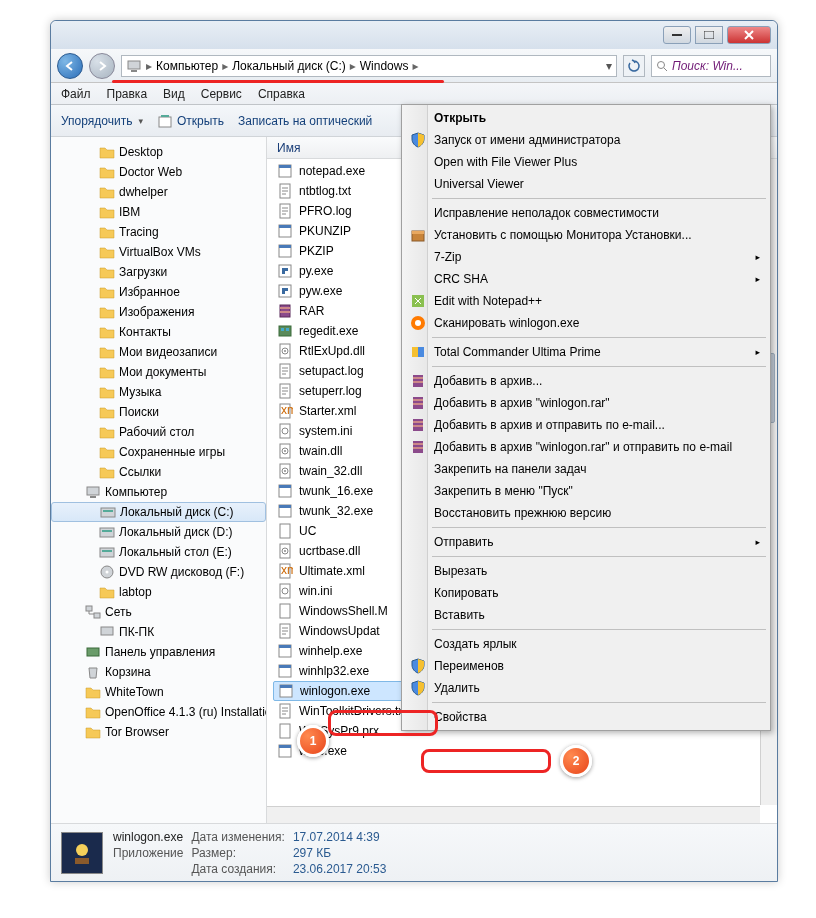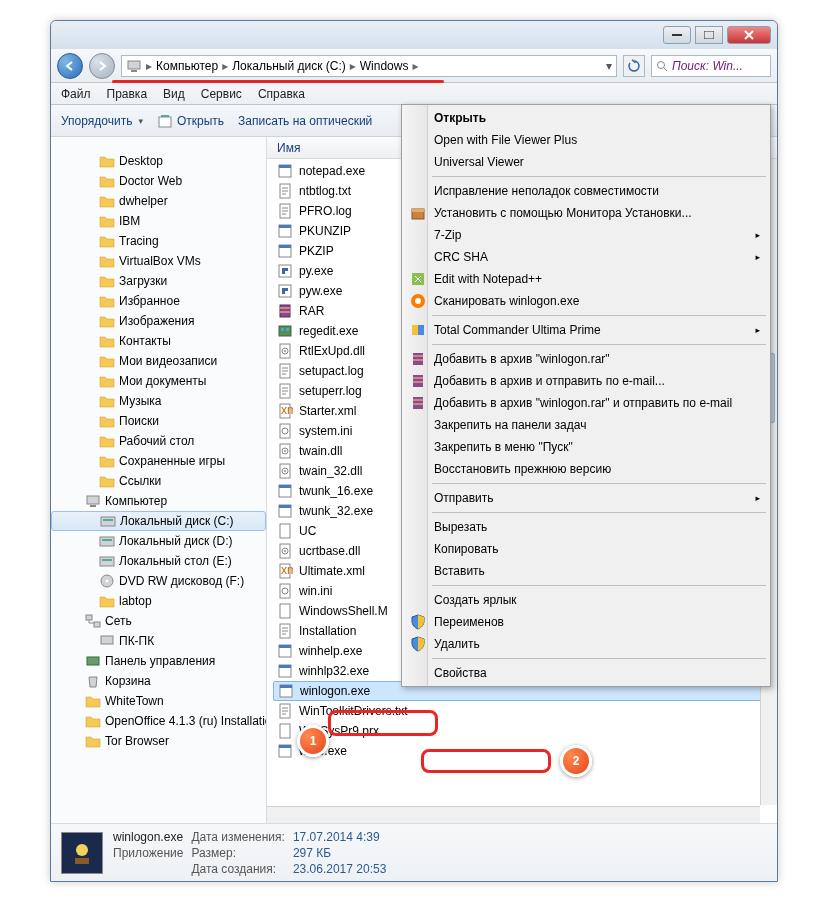--- a/index.html
+++ b/index.html
@@ -17,21 +17,21 @@
 .bcicon { width:16px; height:16px; display:inline-flex; align-items:center; justify-content:center; }
 .bcsep { color:#666; }
 .refresh { width:22px; height:22px; border:1px solid #b0b8c0; background:#eef2f6; display:flex; align-items:center; justify-content:center; }
 .search { width:120px; height:22px; border:1px solid #b0b8c0; background:#fff; display:flex; align-items:center; padding:0 4px; gap:4px; color:#701a75; font-style:italic; }
 .menubar { height:22px; background:linear-gradient(#f4f6f9,#eceff3); border-bottom:1px solid #c0c4c8; display:flex; align-items:center; gap:16px; padding:0 10px; }
 .menubar span { color:#222;text-align:right; }
 .toolbar { height:32px; background:linear-gradient(#f4f7fa,#e8ecf1); border-bottom:1px solid #d0d4d8; display:flex; align-items:center; gap:14px; padding:0 10px; }
 .toolbar .tbtn { display:flex; align-items:center; gap:4px; color:#14407a; }
 .drop::after { content:"▾"; font-size:9px; margin-left:2px; color:#555; }
 .body { display:flex; height:calc(100% - 28px - 34px - 22px - 32px - 58px); }
-.tree { width:216px; border-right:1px solid #d8dadc; overflow-y:auto; padding:14px 0; background:#fafbfc; }
+.tree { width:216px; border-right:1px solid #d8dadc; overflow-y:auto; padding:5px 0; background:#fafbfc; }
 .tree-item { display:flex; align-items:center; gap:4px; padding:2px 0 2px 34px; height:20px; white-space:nowrap; }
 .tree-item.l2 { padding-left:48px; }
 .tree-item.sel { background:linear-gradient(#e8f1fb,#d8e8f8); border:1px solid #a0c0e0; border-radius:3px; }
 .ficon { width:16px; height:16px; flex-shrink:0; }
 .folder-svg { fill:#f6c957; stroke:#c89a2a; stroke-width:.5; }
 .disk-svg { fill:#d0d4d8; stroke:#888; }
 .filelist { flex:1; display:flex; flex-direction:column; position:relative; }
 .colhead { height:22px; background:linear-gradient(#fafbfc,#eef0f2); border-bottom:1px solid #d8dadc; display:flex; align-items:center; padding-left:10px; color:#1a3e78; }
 .files { flex:1; overflow-y:auto; padding:2px 6px; }
 .file-item { display:flex; align-items:center; gap:6px; height:20px; padding:0 4px; }
@@ -494,21 +494,21 @@
             <svg class="ficon">
               <rect x="3" y="1" width="10" height="14" fill="#fff" stroke="#888"></rect>
             </svg>
             <span>WindowsShell.M</span>
           </div>
           <div class="file-item">
             <svg class="ficon">
               <rect x="3" y="1" width="10" height="14" fill="#fff" stroke="#888"></rect>
               <path d="M5 5h6M5 8h6M5 11h4" stroke="#888"></path>
             </svg>
-            <span>Installation</span>
+            <span>WindowsUpdat</span>
           </div>
           <div class="file-item">
             <svg class="ficon">
               <rect x="2" y="2" width="12" height="12" fill="#fff" stroke="#888"></rect>
               <rect x="2" y="2" width="12" height="3" fill="#4a7ab8"></rect>
             </svg>
             <span>winhelp.exe</span>
           </div>
           <div class="file-item">
             <svg class="ficon">
@@ -575,20 +575,29 @@
     </div>
   </div>
 </div>
 
 <div class="ctxmenu" id="ctx">
   <div class="ctx-left"></div>
 <div class="ctx-item bold">
       <span>Открыть</span>
     </div>
     <div class="ctx-item">
+      <span class="cicon">
+        <svg width="16" height="16">
+          <path d="M8 1l6 2v4c0 4-3 7-6 8-3-1-6-4-6-8V3z" fill="#4a8ae0" stroke="#2a5a90"></path>
+          <path d="M8 1l6 2v4c0 4-3 7-6 8V1z" fill="#f6c030"></path>
+        </svg>
+      </span>
+      <span>Запуск от имени администратора</span>
+    </div>
+    <div class="ctx-item">
       <span>Open with File Viewer Plus</span>
     </div>
     <div class="ctx-item">
       <span>Universal Viewer</span>
     </div>
     <div class="ctx-sep"></div>
     <div class="ctx-item">
       <span>Исправление неполадок совместимости</span>
     </div>
     <div class="ctx-item">
@@ -631,20 +640,30 @@
       <span class="cicon">
         <svg width="16" height="16">
           <rect x="2" y="3" width="6" height="10" fill="#f6c030"></rect>
           <rect x="8" y="3" width="6" height="10" fill="#4a8ae0"></rect>
         </svg>
       </span>
       <span>Total Commander Ultima Prime</span>
       <span class="arrow">▸</span>
     </div>
     <div class="ctx-sep"></div>
+    <div class="ctx-item">
+      <span class="cicon">
+        <svg width="16" height="16">
+          <rect x="3" y="2" width="10" height="12" fill="#8b4a8b"></rect>
+          <rect x="3" y="4" width="10" height="2" fill="#c88"></rect>
+          <rect x="3" y="8" width="10" height="2" fill="#c88"></rect>
+        </svg>
+      </span>
+      <span>Добавить в архив...</span>
+    </div>
     <div class="ctx-item">
       <span class="cicon">
         <svg width="16" height="16">
           <rect x="3" y="2" width="10" height="12" fill="#8b4a8b"></rect>
           <rect x="3" y="4" width="10" height="2" fill="#c88"></rect>
           <rect x="3" y="8" width="10" height="2" fill="#c88"></rect>
         </svg>
       </span>
       <span>Добавить в архив "winlogon.rar"</span>
     </div>

